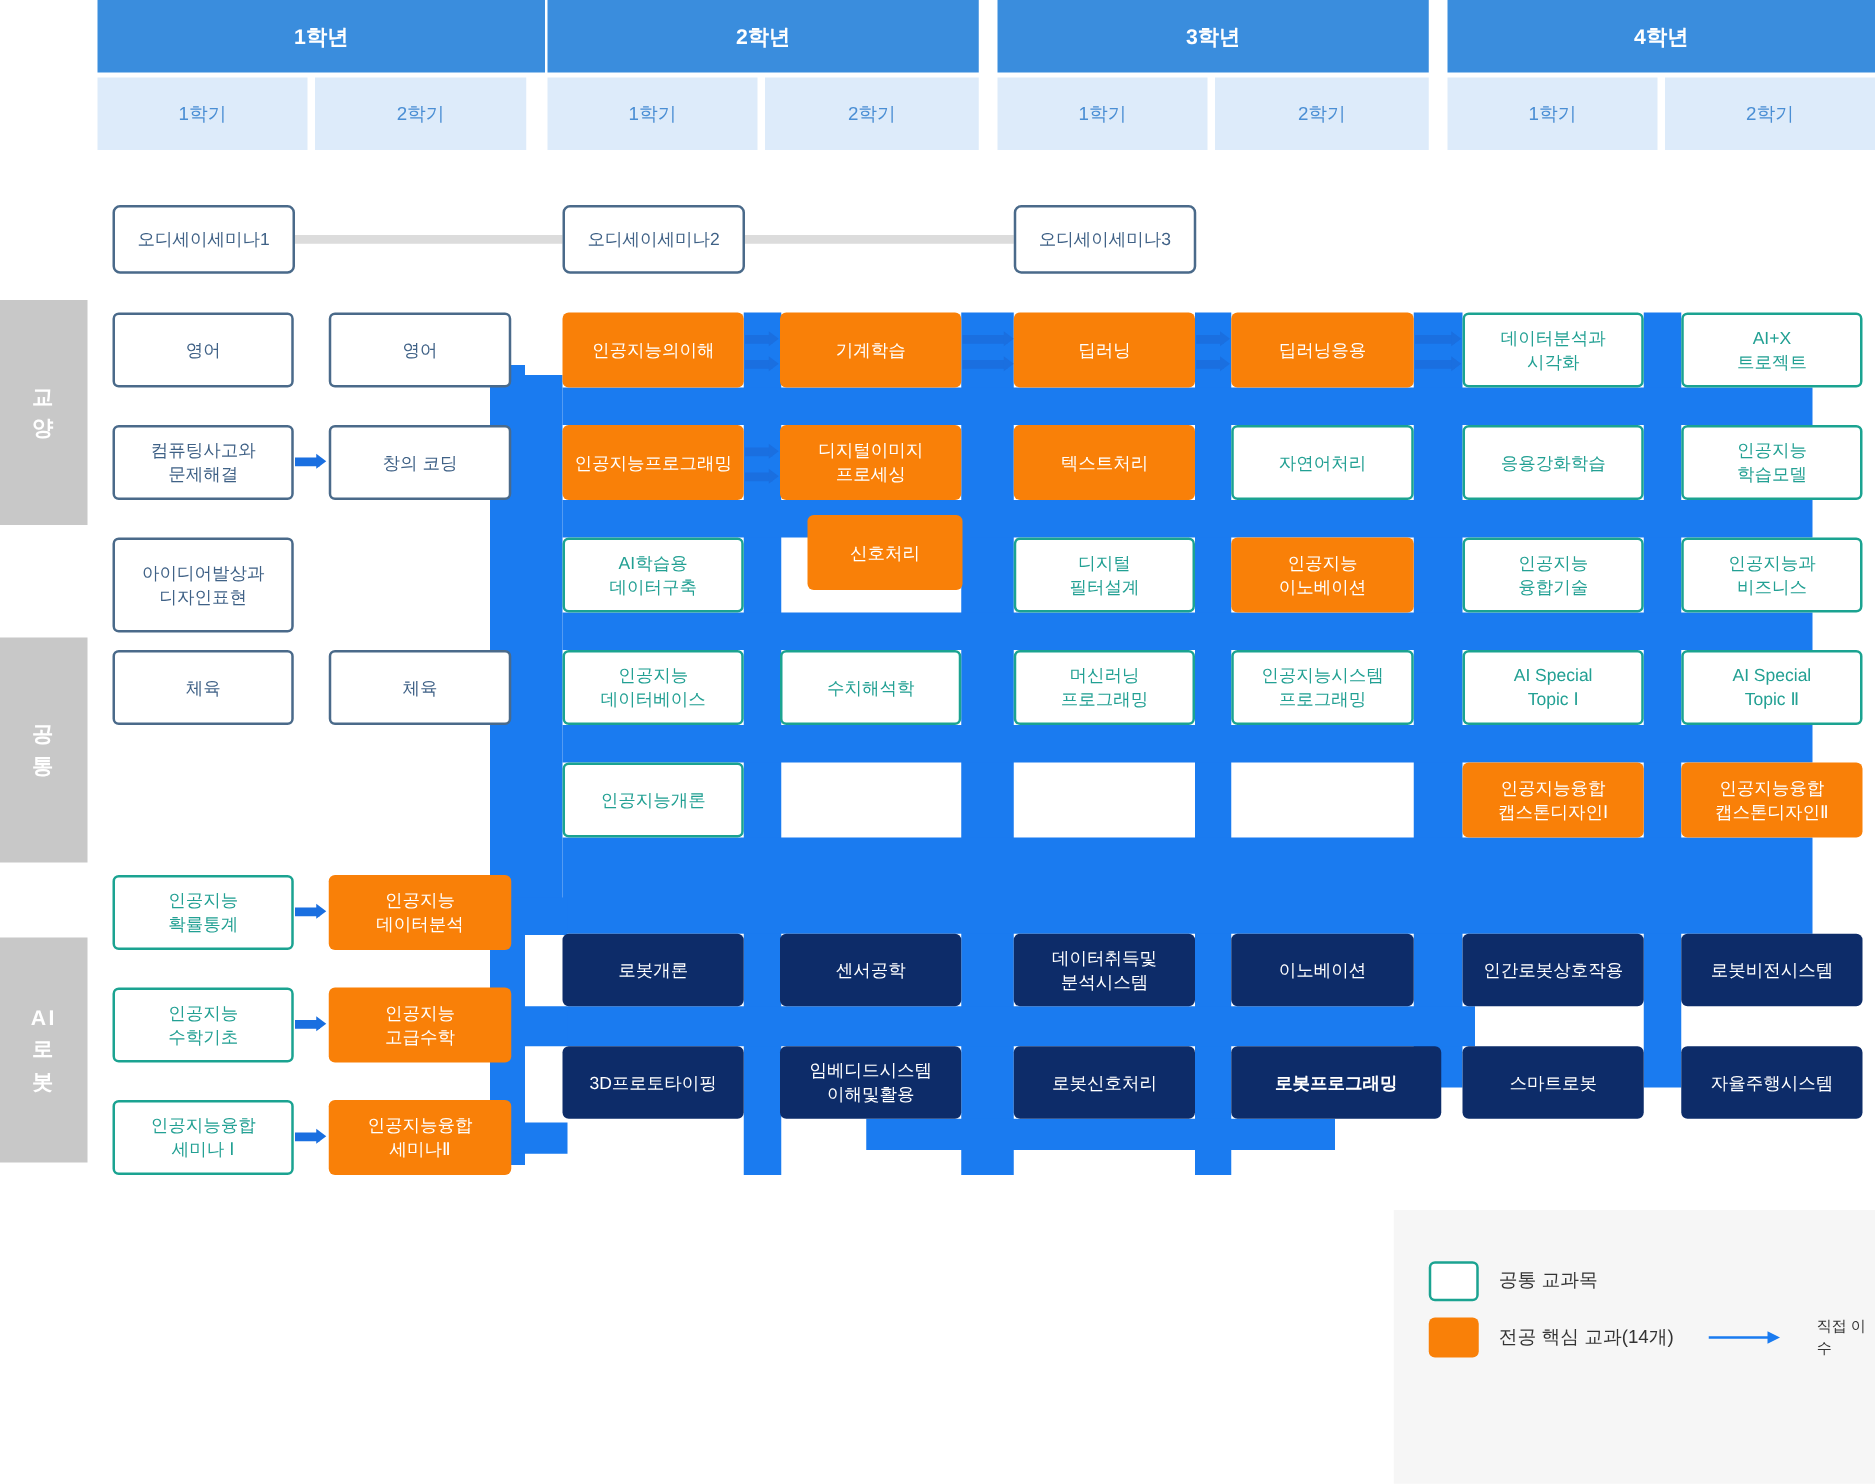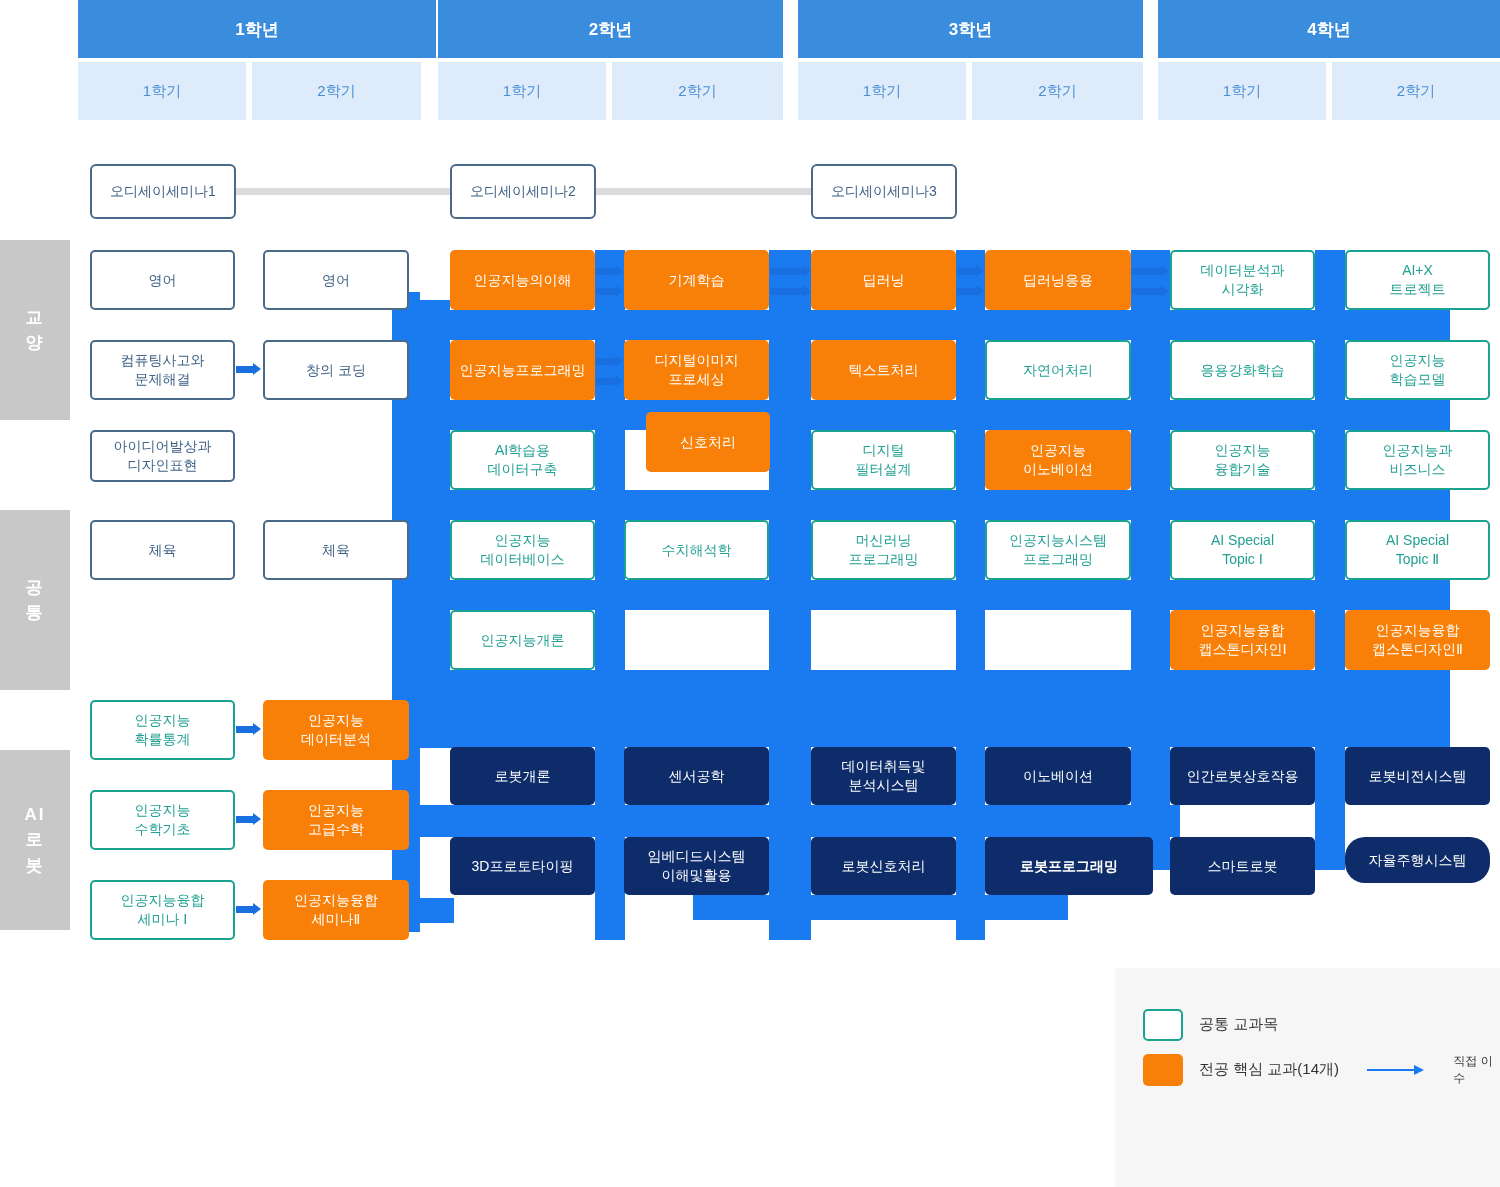--- a/index.html
+++ b/index.html
@@ -188,21 +188,21 @@
   <div>
       <div class="box seminar" style="left: 90px; top: 164px; width: 146px; height: 55px;">오디세이세미나1</div>
       <div class="box seminar" style="left: 450px; top: 164px; width: 146px; height: 55px;">오디세이세미나2</div>
       <div class="box seminar" style="left: 811px; top: 164px; width: 146px; height: 55px;">오디세이세미나3</div>
     </div>
 
   <div>
       <div class="box gyoyang" style="left: 90px; top: 250px; width: 145px; height: 60px;">영어</div>
       <div class="box gyoyang" style="left: 90px; top: 340px; width: 145px; height: 60px;">컴퓨팅사고와
 문제해결</div>
-      <div class="box gyoyang" style="left: 90px; top: 430px; width: 145px; height: 52px;">아이디어발상과
+      <div class="box gyoyang" style="left: 90px; top: 430px; width: 145px; height: 76px;">아이디어발상과
 디자인표현</div>
       <div class="box gyoyang" style="left: 90px; top: 520px; width: 145px; height: 60px;">체육</div>
       <div class="box gongtong" style="left: 90px; top: 700px; width: 145px; height: 60px;">인공지능
 확률통계</div>
       <div class="box gongtong" style="left: 90px; top: 790px; width: 145px; height: 60px;">인공지능
 수학기초</div>
       <div class="box gongtong" style="left: 90px; top: 880px; width: 145px; height: 60px;">인공지능융합
 세미나 Ⅰ</div>
       <div class="box gyoyang" style="left: 263px; top: 250px; width: 146px; height: 60px;">영어</div>
       <div class="box gyoyang" style="left: 263px; top: 340px; width: 146px; height: 60px;">창의 코딩</div>
@@ -262,21 +262,21 @@
 트로젝트</div>
       <div class="box gongtong" style="left: 1345px; top: 340px; width: 145px; height: 60px;">인공지능
 학습모델</div>
       <div class="box gongtong" style="left: 1345px; top: 430px; width: 145px; height: 60px;">인공지능과
 비즈니스</div>
       <div class="box gongtong" style="left: 1345px; top: 520px; width: 145px; height: 60px;">AI Special
 Topic Ⅱ</div>
       <div class="box core" style="left: 1345px; top: 610px; width: 145px; height: 60px;">인공지능융합
 캡스톤디자인Ⅱ</div>
       <div class="box airobot" style="left: 1345px; top: 747px; width: 145px; height: 58px;">로봇비전시스템</div>
-      <div class="box airobot" style="left: 1345px; top: 837px; width: 145px; height: 46px; border-radius: 20px;">자율주행시스템</div>
+      <div class="box airobot" style="left: 1345px; top: 837px; width: 145px; height: 58px;">자율주행시스템</div>
     </div>
 
   <div id="legend">
       <div class="leg-row">
         <div class="leg-swatch gongtong"></div>
         <div class="leg-label">공통 교과목</div>
         <div class="leg-arrowcell"></div>
       </div>
       <div class="leg-row">
         <div class="leg-swatch core"></div>

